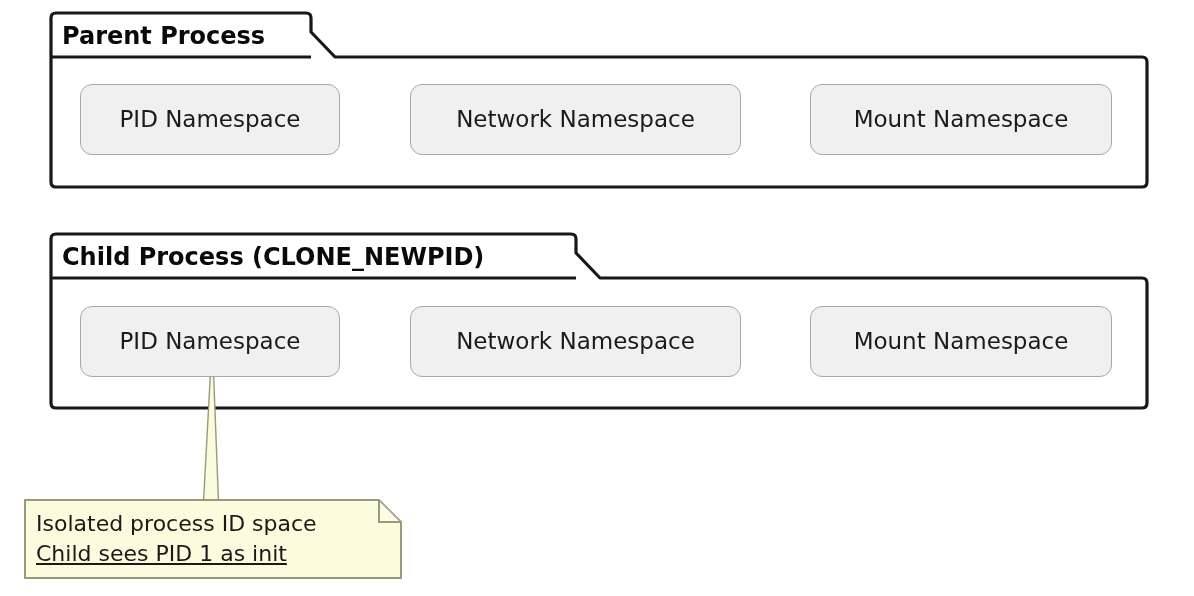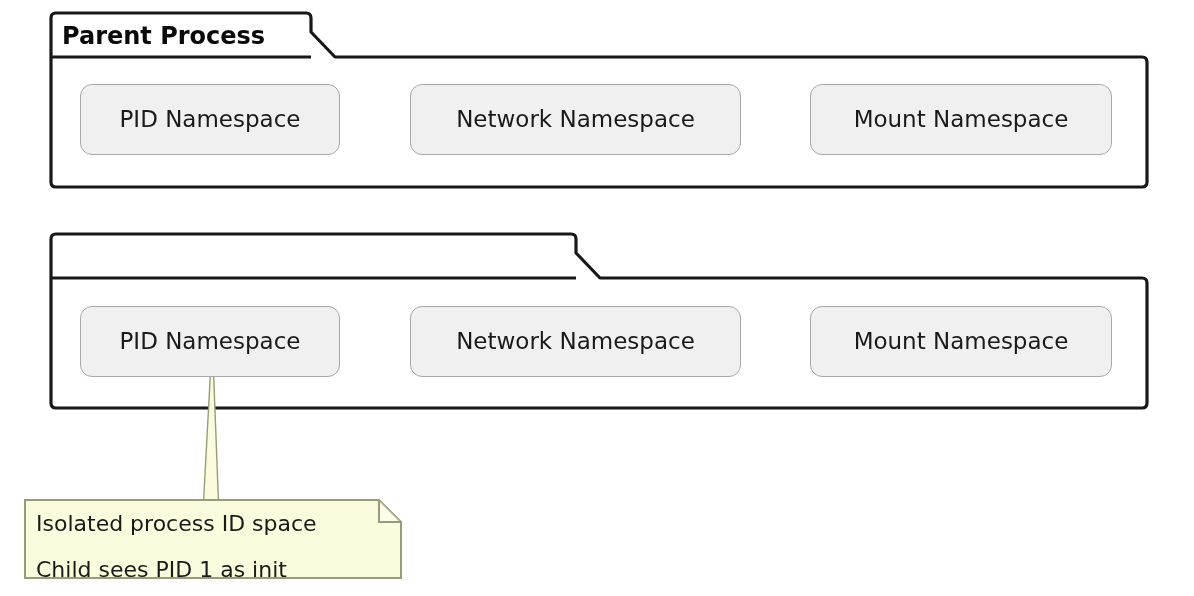--- a/index.html
+++ b/index.html
@@ -124,20 +124,21 @@
                L 552,47
                L 1094,47
                Q 1099,47 1099,52
                L 1099,172
                Q 1099,177 1094,177
                L 8,177
                Q 3,177 3,172
                Z" fill="#FFFFFF" stroke="#181818" stroke-width="3.2" stroke-linejoin="round"></path>
       <path d="M 3,47 L 528,47" fill="none" stroke="#181818" stroke-width="3.2"></path>
     </svg>
+    <div class="frame-title" style="left:14px; top:14px;">Child Process (CLONE_NEWPID)</div>
   </div>
 
   <svg class="connector" style="left:196px; top:372px; width:40px; height:132px;" width="40" height="132" viewBox="0 0 40 132">
     <path d="M 14.5,0 L 17.5,0 L 22.5,130 L 7.5,130 Z" fill="#FBFBDD" stroke="#9A9A7A" stroke-width="1.4"></path>
   </svg>
 
   <div class="ns-box" style="left:80px; top:306px; width:260px; height:71px;">
     <span class="ns-box-label">PID Namespace</span>
   </div>
   <div class="ns-box" style="left:410px; top:306px; width:331px; height:71px;">
@@ -146,16 +147,16 @@
   <div class="ns-box" style="left:810px; top:306px; width:302px; height:71px;">
     <span class="ns-box-label">Mount Namespace</span>
   </div>
 
   <div class="note" style="left:24px; top:499px; width:378px; height:80px;">
     <svg width="378" height="80" viewBox="0 0 378 80">
       <path d="M 1,1 L 355,1 L 377,23 L 377,79 L 1,79 Z" fill="#FBFBDD" stroke="#9A9A7A" stroke-width="2" stroke-linejoin="miter"></path>
       <path d="M 355,1 L 355,23 L 377,23" fill="#FFFFFF" fill-opacity="0.35" stroke="#9A9A7A" stroke-width="2" stroke-linejoin="miter"></path>
     </svg>
     <div class="note-text" style="left:12px; top:10px;">Isolated process ID space</div>
-    <div class="note-text" style="left:12px; top:56px;">Child sees PID 1 as init</div>
+    <div class="note-text" style="left:12px; top:40px;text-decoration:underline;">Child sees PID 1 as init</div>
   </div>
 
 </div>
 
 </body></html>

